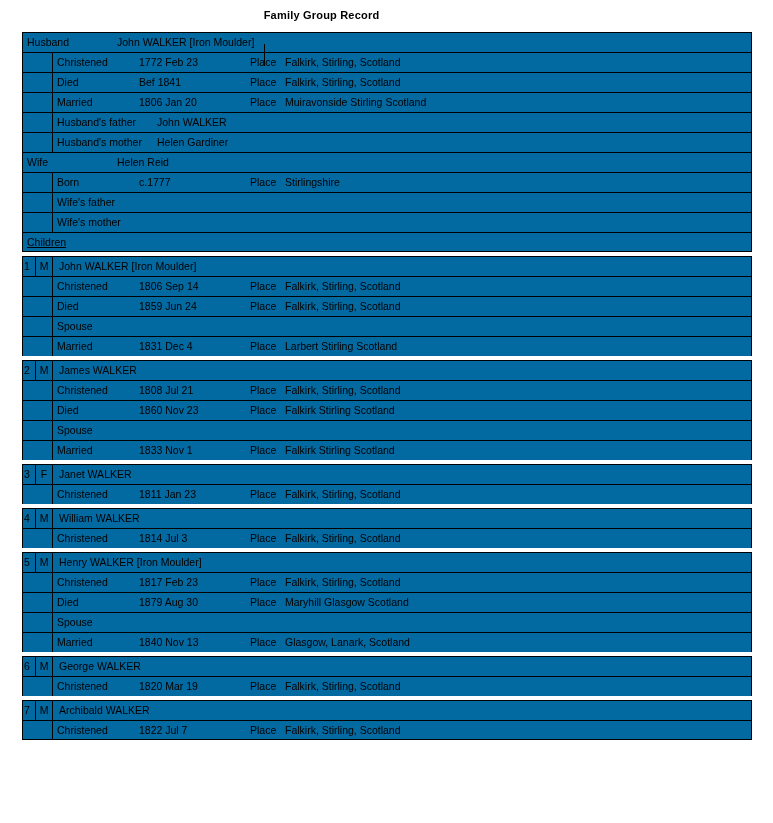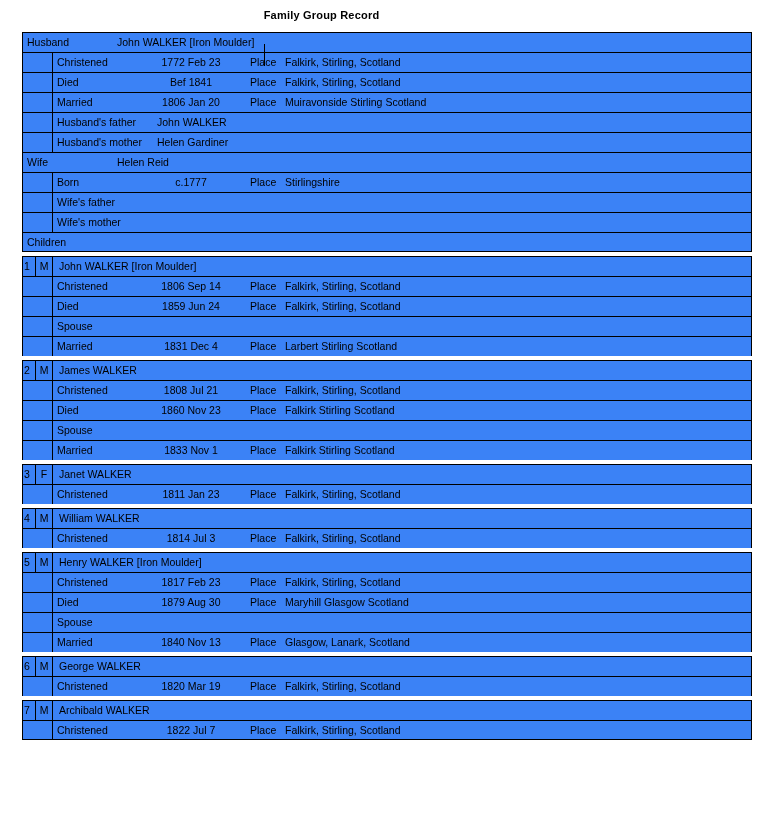--- a/index.html
+++ b/index.html
@@ -35,21 +35,21 @@
     width: 730px;
   }
   
   .row {
     display: flex;
     align-items: stretch;
     border: 1px solid #000;
     border-bottom: none;
     box-sizing: border-box;
     height: 20px;
-    background: #3b82f6;
+    background: #0369a1;
   }
   .row.last { border-bottom: 1px solid #000; }
   .indent-cell {
     width: 30px;
     flex: 0 0 30px;
     border-right: 1px solid #000;
     box-sizing: border-box;
   }
   .num-cell {
     width: 12px;
@@ -74,39 +74,39 @@
     font-size: 10.5px;
     line-height: 18px;
     padding-left: 4px;
     box-sizing: border-box;
     white-space: nowrap;
   }
   .label.w-person { width: 70px; flex: 0 0 70px; }
   .label.w-event  { width: 86px; flex: 0 0 86px; }
   .label.w-father { width: 104px; flex: 0 0 104px; }
   .label.w-wifep  { width: 104px; flex: 0 0 104px; }
-  .label.w-children { width: 62px; flex: 0 0 62px; }
+  .label.w-children { width: 62px; flex: 0 0 62px; text-decoration: underline; }
   .value {
     font-size: 10.5px;
     line-height: 18px;
     box-sizing: border-box;
     white-space: nowrap;
     overflow: hidden;
   }
   .value.name {
     padding-left: 24px;
   }
   .value.childname {
     padding-left: 6px;
     flex: 1 1 auto;
   }
   .value.date {
     width: 108px;
     flex: 0 0 108px;
-    text-align: center;
+    text-align: left;
     padding-right: 4px;
   }
   .value.spousename {
     padding-left: 24px;
     flex: 1 1 auto;
     margin-top: 38px;
   }
   .place-label {
     font-size: 10.5px;
     line-height: 18px;

